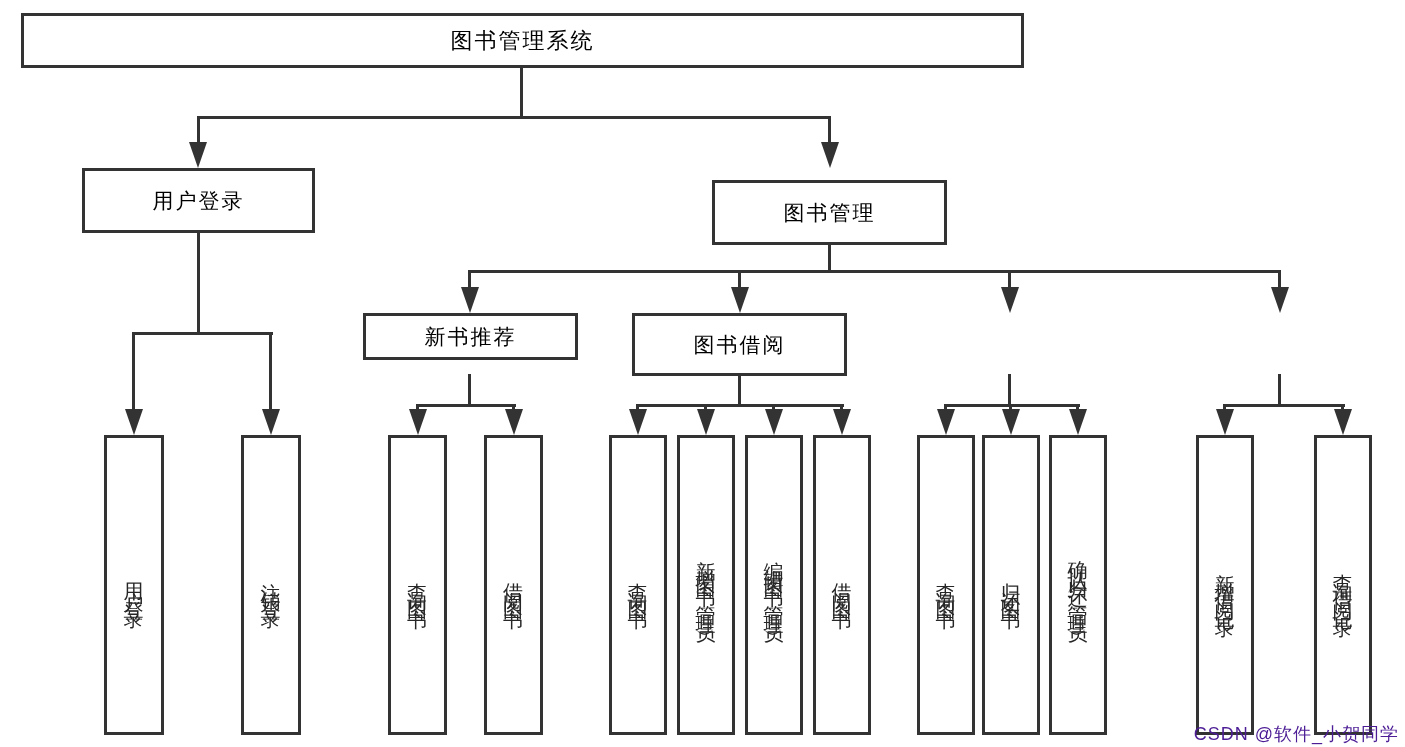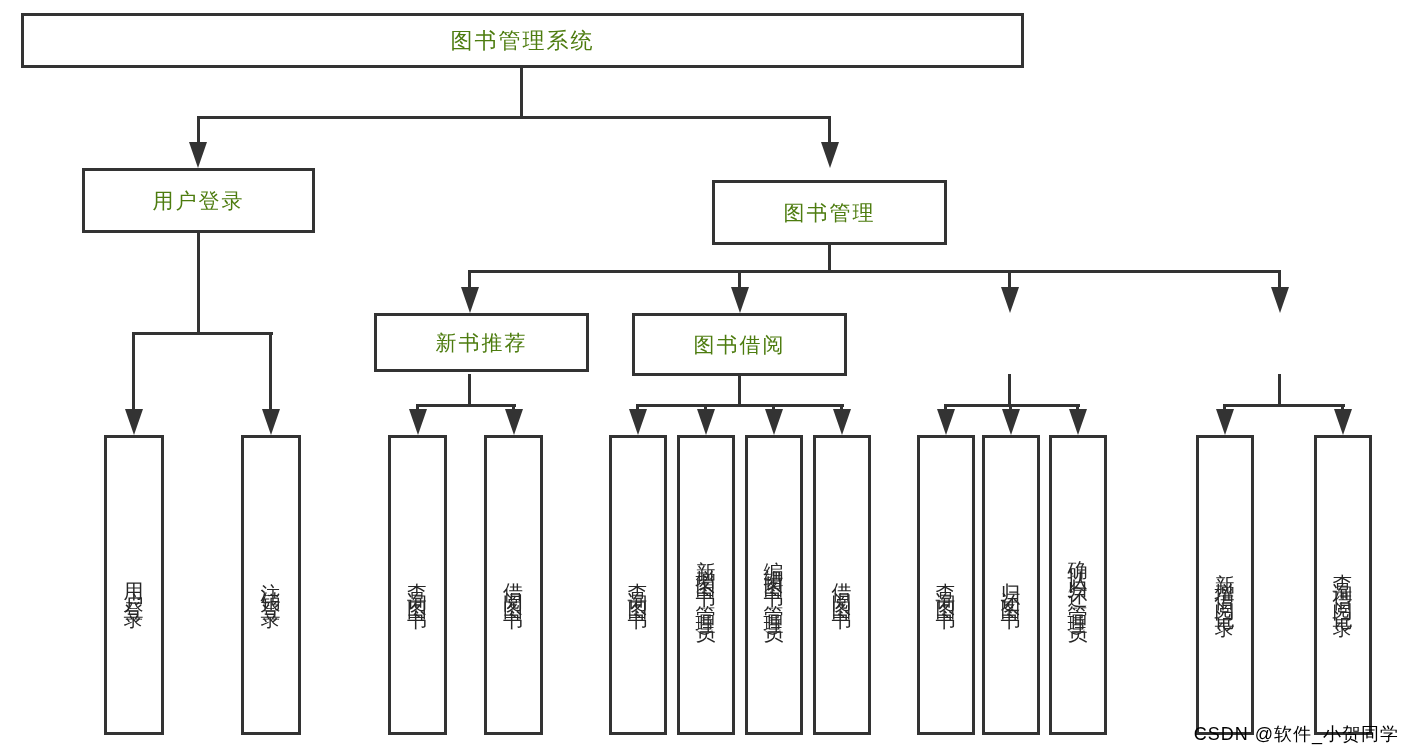--- a/index.html
+++ b/index.html
@@ -3,40 +3,40 @@
 <meta charset="utf-8">
 <style>
   html,body{margin:0;padding:0;background:#fff;}
   .canvas{
     position:relative;width:1405px;height:747px;background:#ffffff;
     font-family:"Liberation Sans",sans-serif;overflow:hidden;
   }
   .hbox{
     position:absolute;box-sizing:border-box;border:3px solid #333333;background:#ffffff;
     display:flex;align-items:center;justify-content:center;
-    font-size:21px;letter-spacing:2px;color:#4d7c0f;
+    font-size:21px;letter-spacing:2px;color:#000000;
   }
   .hbox.title{font-size:22px;}
   .vbox{
     position:absolute;box-sizing:border-box;border:3px solid #333333;background:#ffffff;
     top:435px;height:300px;display:flex;align-items:center;justify-content:center;
     font-size:20px;color:#262626;
   }
   .vbox > span{
     writing-mode:vertical-rl;text-orientation:mixed;letter-spacing:9px;line-height:1;
   }
   .vline{position:absolute;width:3px;background:#333333;}
   .hline{position:absolute;height:3px;background:#333333;}
   .arrow{
     position:absolute;width:0;height:0;
     border-left:9px solid transparent;border-right:9px solid transparent;
     border-top:26px solid #333333;
   }
   .watermark{
-    position:absolute;right:6px;bottom:1px;font-size:18px;color:#000000;
+    position:absolute;right:6px;bottom:1px;font-size:18px;color:#4c1d95;
     letter-spacing:1px;white-space:nowrap;
   }
 </style>
 </head>
 <body>
 
 <div class="canvas">
 
   <div class="vline" style="left:520px;top:66px;height:53px"></div>
   <div class="hline" style="left:197px;top:116px;width:634px"></div>
@@ -101,21 +101,21 @@
     <span>图书管理系统</span>
   </div>
 
   <div class="hbox" style="left:82px;top:168px;width:233px;height:65px">
     <span>用户登录</span>
   </div>
   <div class="hbox" style="left:712px;top:180px;width:235px;height:65px">
     <span>图书管理</span>
   </div>
 
-  <div class="hbox" style="left:374px;top:313px;width:215px;height:59px">
+  <div class="hbox" style="left:363px;top:313px;width:215px;height:47px">
     <span>新书推荐</span>
   </div>
   <div class="hbox" style="left:632px;top:313px;width:215px;height:63px">
     <span>图书借阅</span>
   </div>
 
   <div class="vbox" style="left:104px;width:60px">
     <span>用户登录</span>
   </div>
   <div class="vbox" style="left:241px;width:60px">

